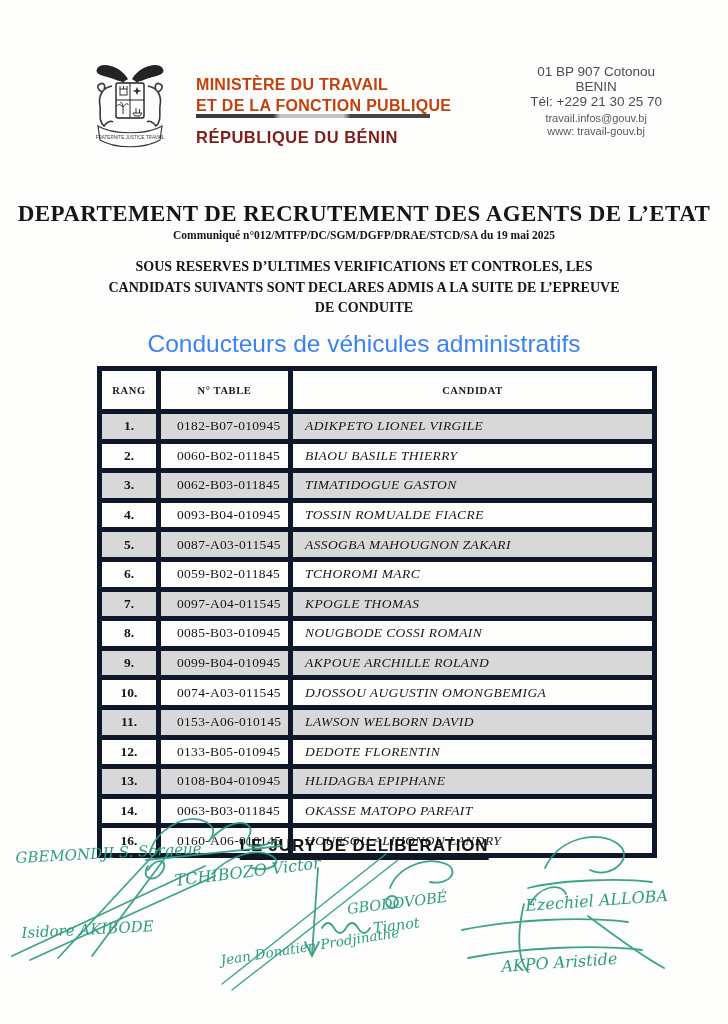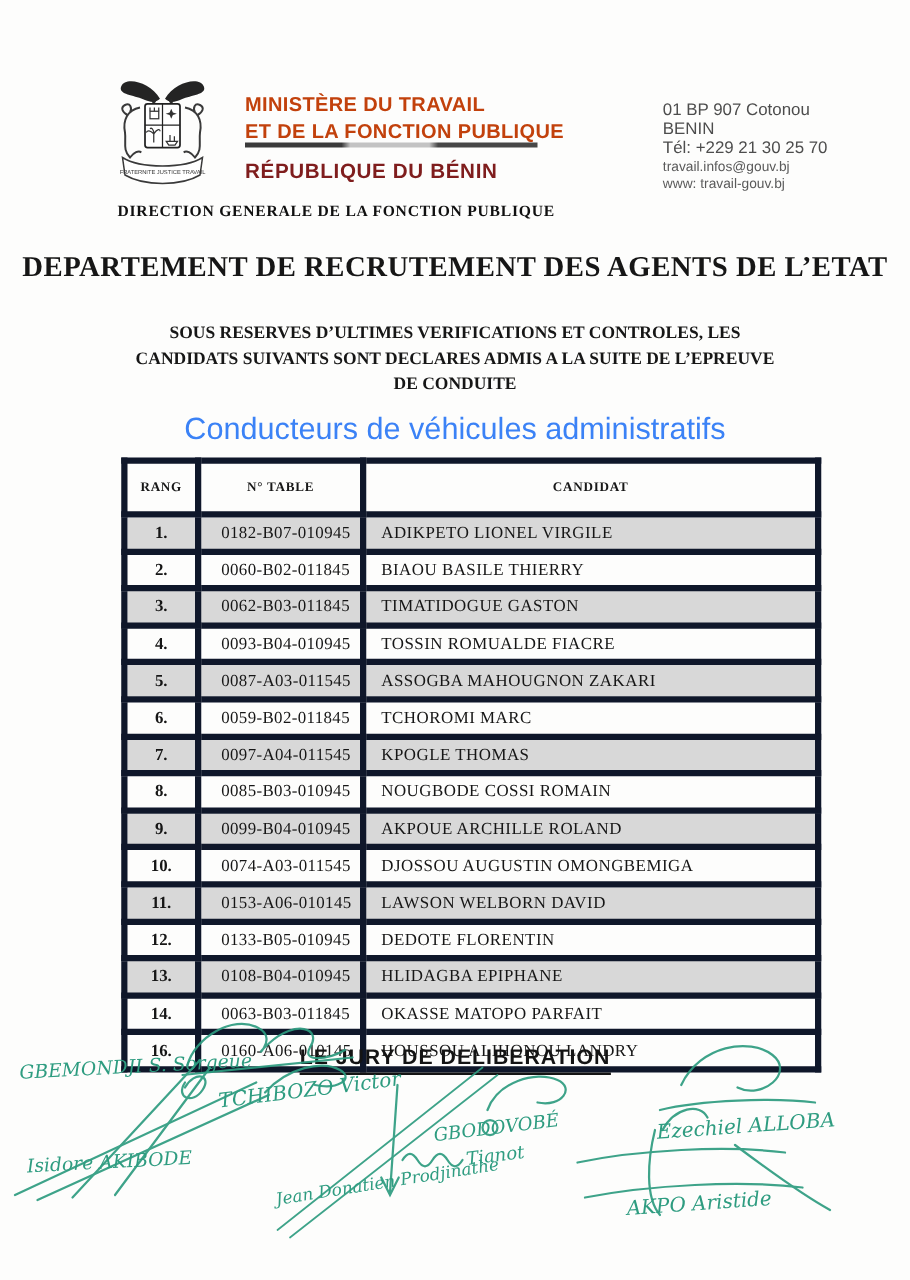--- a/index.html
+++ b/index.html
@@ -8,42 +8,42 @@
   .abs{position:absolute;}
 
   
   .ministry-block{left:196px;top:74px;width:240px;}
   .ministry-line{font-family:"Liberation Sans",sans-serif;font-size:16px;font-weight:700;
                  color:#c2410c;letter-spacing:.3px;line-height:21px;white-space:nowrap;}
   .divider{left:196px;top:114px;width:234px;height:4px;
            background:linear-gradient(90deg,#3b3b3b 0%,#3b3b3b 33%,#c3c3c3 36%,#c3c3c3 63%,#474747 66%,#474747 100%);}
   .republic{left:196px;top:128px;font-family:"Liberation Sans",sans-serif;font-size:16.5px;
             font-weight:600;color:#7f1d1d;letter-spacing:.5px;white-space:nowrap;}
-  .contact{right:66px;top:80px;text-align:left;font-family:"Liberation Sans",sans-serif;color:#4d4d4d;}
+  .contact{right:66px;top:64px;text-align:center;font-family:"Liberation Sans",sans-serif;color:#4d4d4d;}
   .contact .big{font-size:13.5px;line-height:15px;}
   .contact .small{font-size:11px;line-height:13px;color:#5a5a5a;}
   .direction{left:94px;top:162px;font-weight:bold;font-size:12.5px;letter-spacing:.6px;
              color:#101010;white-space:nowrap;}
 
   
   .center{left:0;width:728px;text-align:center;}
   .dept-title{top:201px;font-weight:bold;font-size:23px;letter-spacing:.4px;}
   .communique{top:229px;font-weight:bold;font-size:11.5px;}
   .notice{top:257px;font-weight:bold;font-size:14px;line-height:20.5px;}
   .list-title{top:330px;font-family:"Liberation Sans",sans-serif;font-size:24.5px;color:#3b82f6;}
 
   
   .results{left:97px;top:366px;width:555px;border-collapse:collapse;table-layout:fixed;}
   .results th,.results td{border:5px solid #0f172a;padding:0;overflow:hidden;white-space:nowrap;}
   .results th{height:38px;font-size:10.5px;letter-spacing:.6px;font-weight:bold;color:#181818;}
   .results td{height:24.6px;font-size:13.5px;}
   .results tr.shaded td{background:#d8d8d8;}
   td.c-rang{text-align:center;font-weight:bold;}
   td.c-table{padding-left:16px;letter-spacing:.3px;}
-  td.c-cand{padding-left:12px;letter-spacing:.4px;}
+  td.c-cand{padding-left:12px;letter-spacing:.4px;font-style:italic;}
 
   
   .jury-heading{top:836px;left:50%;transform:translateX(-50%);position:absolute;
                 font-family:"Liberation Sans",sans-serif;font-weight:bold;font-size:17px;
                 letter-spacing:.8px;color:#141414;border-bottom:2.5px solid #141414;
                 padding-bottom:2px;white-space:nowrap;}
   .sig{position:absolute;font-family:"DejaVu Serif",serif;font-style:italic;
        color:#2e9c80;white-space:nowrap;transform-origin:left bottom;}
   .flourishes{left:0;top:808px;width:728px;height:216px;pointer-events:none;}
 </style>
@@ -98,23 +98,23 @@
   <div class="abs republic">RÉPUBLIQUE DU BÉNIN</div>
 
   <div class="abs contact">
     <div class="big">01 BP 907 Cotonou</div>
     <div class="big">BENIN</div>
     <div class="big">Tél: +229 21 30 25 70</div>
     <div class="small" style="margin-top:3px;">travail.infos@gouv.bj</div>
     <div class="small">www: travail-gouv.bj</div>
   </div>
 
-  <div class="abs direction">DIRECTION GENERALE DE LA FONCTION PUBLIQUE</div>
 
   <div class="abs center dept-title">DEPARTEMENT DE RECRUTEMENT DES AGENTS DE L’ETAT</div>
+  <div class="abs center communique">Communiqué n°012/MTFP/DC/SGM/DGFP/DRAE/STCD/SA du 19 mai 2025</div>
   <div class="abs center notice">
     <div>SOUS RESERVES D’ULTIMES VERIFICATIONS ET CONTROLES, LES</div>
     <div>CANDIDATS SUIVANTS SONT DECLARES ADMIS A LA SUITE DE L’EPREUVE</div>
     <div>DE CONDUITE</div>
   </div>
   <div class="abs center list-title">Conducteurs de véhicules administratifs</div>
 
   <table class="abs results">
     <colgroup>
         <col style="width:59px">

